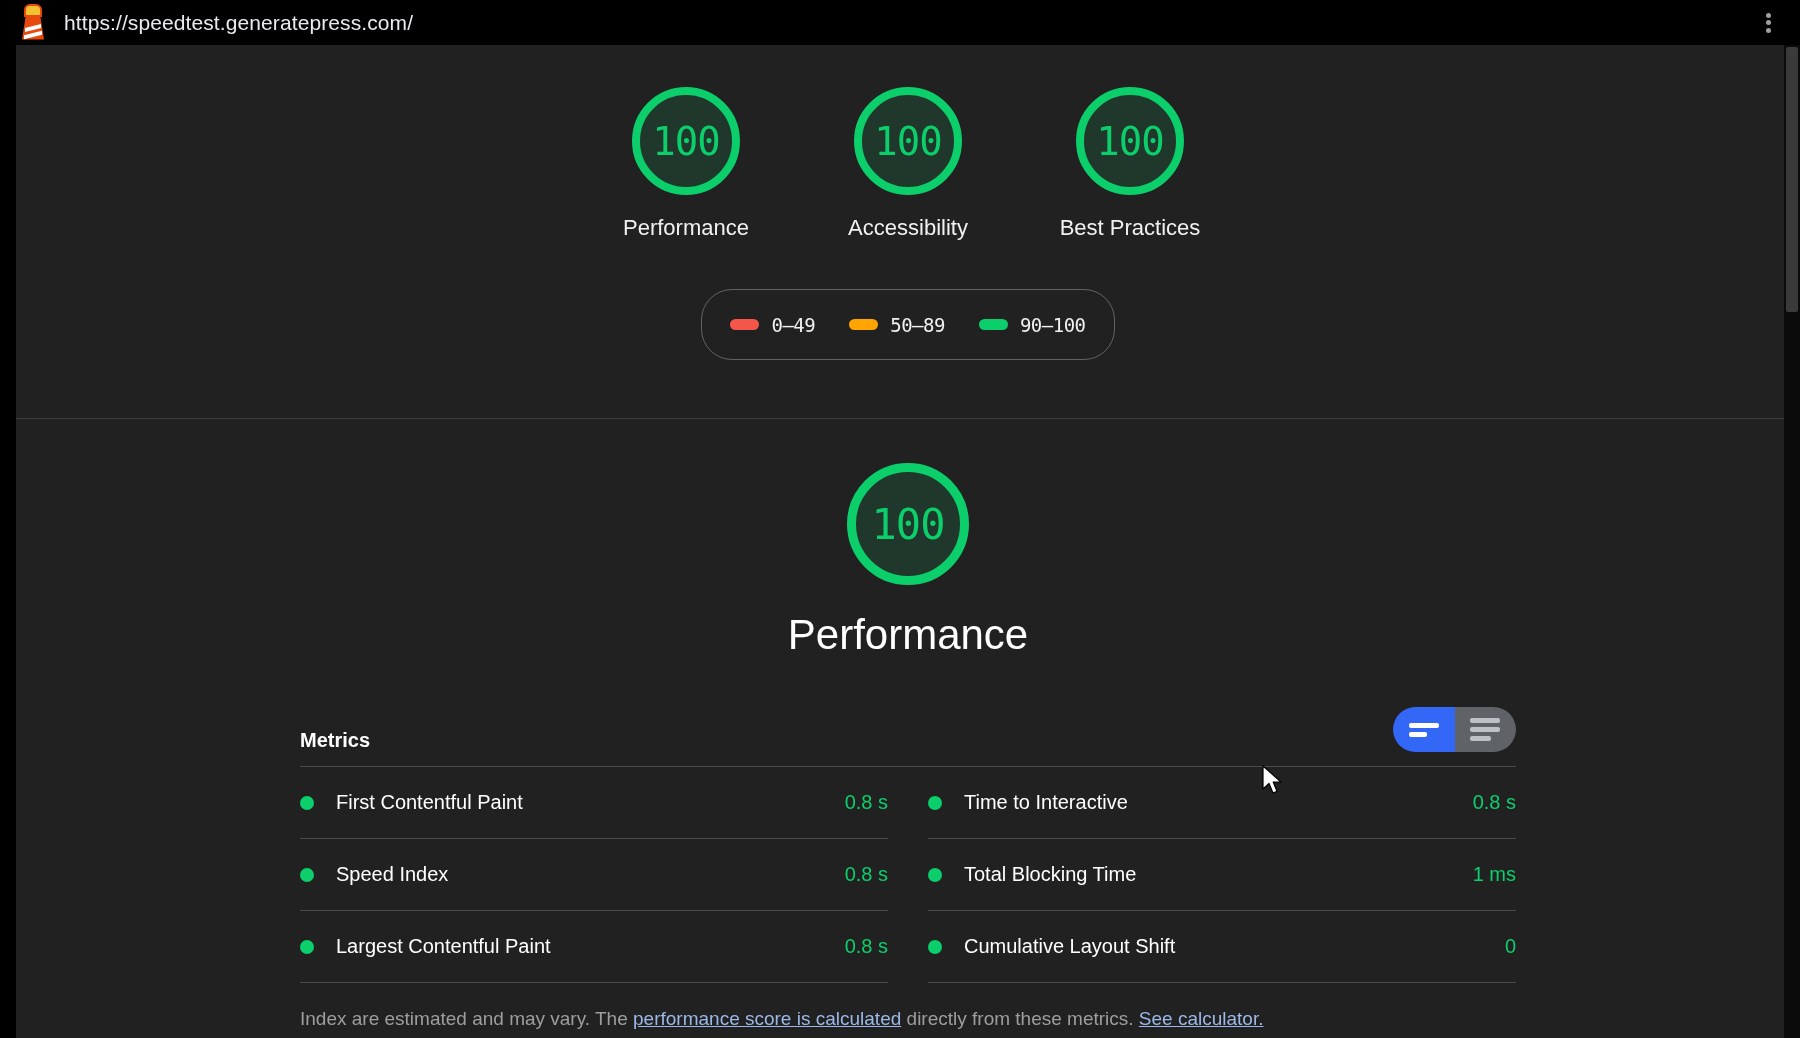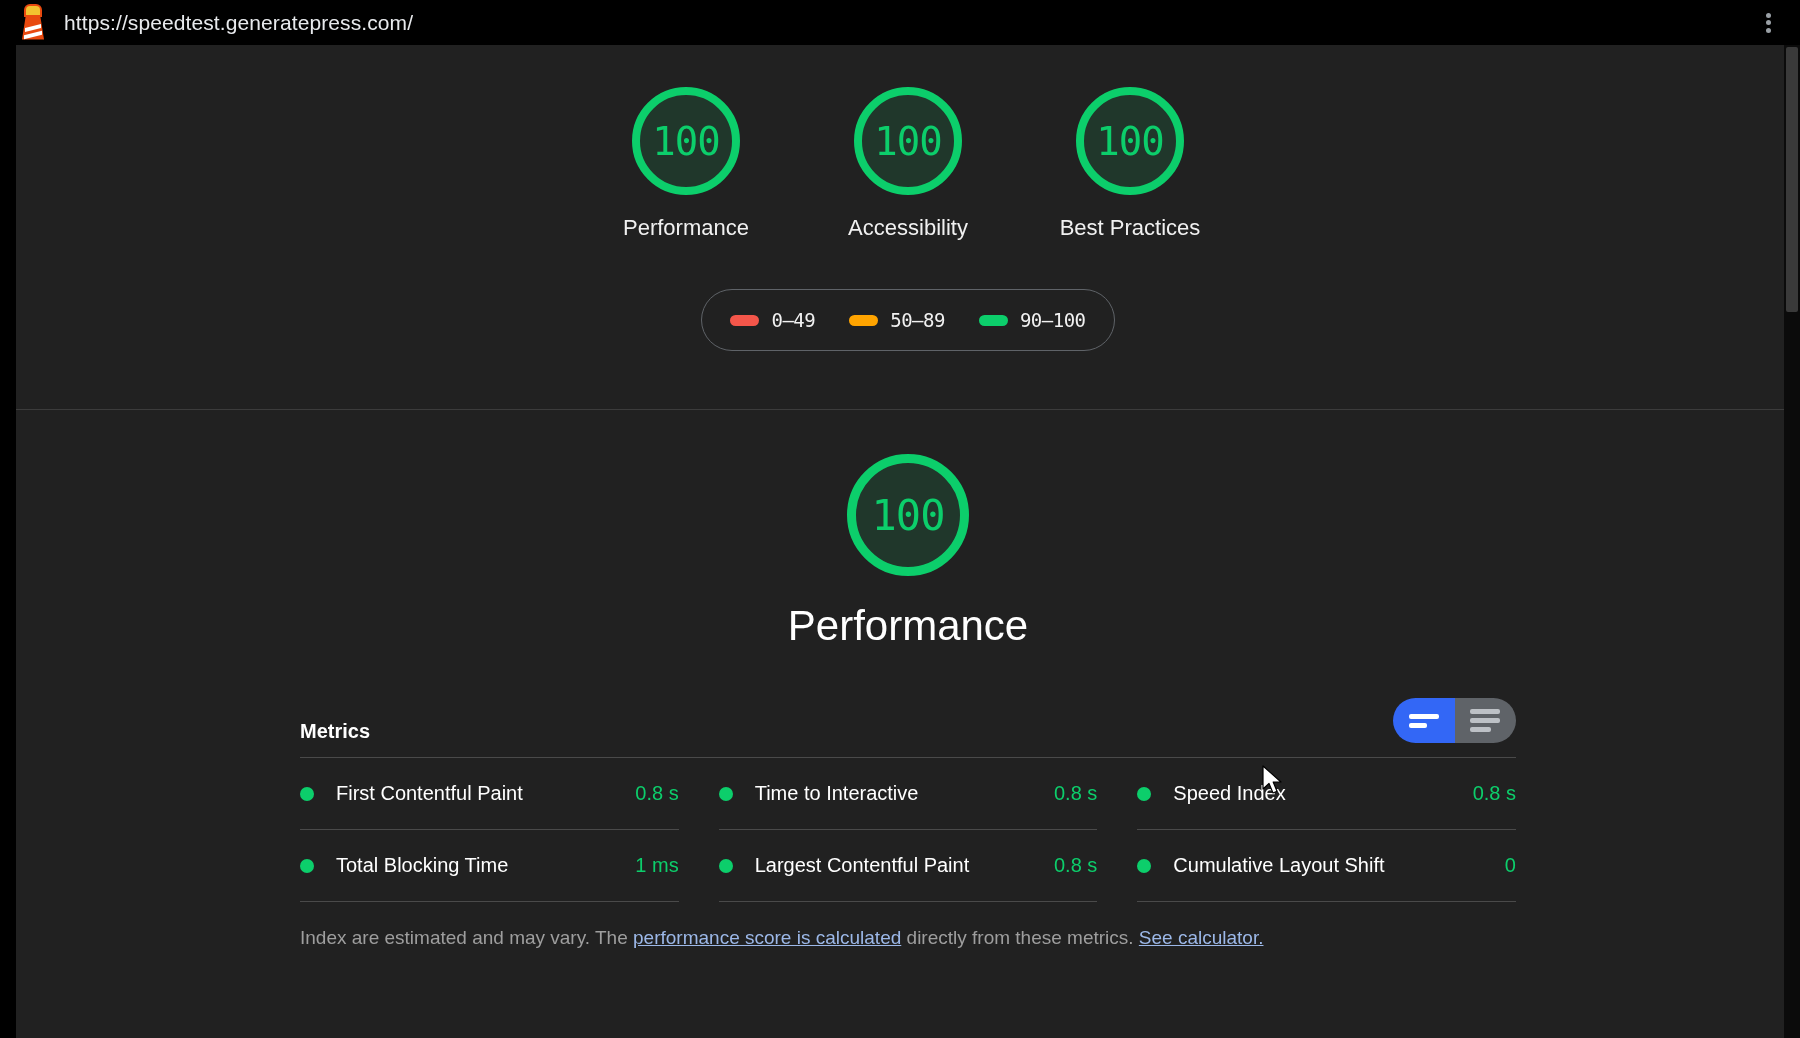--- a/index.html
+++ b/index.html
@@ -113,21 +113,21 @@
     color: #0cce6b; letter-spacing: -1px;
   }
   .gauge-label {
     margin-top: 18px;
     font-size: 22px; color: #f1f1f1;
     text-align: center; line-height: 1.38;
   }
 
   .legend {
     margin: 46px auto 0;
-    width: 414px; height: 62px;
+    width: 414px; height: 71px;
     border: 1px solid #5f6368;
     border-radius: 31px;
     display: flex; align-items: center; justify-content: center;
     gap: 34px;
   }
   .legend-item { display: flex; align-items: center; gap: 12px; }
   .legend-pill { width: 29px; height: 11px; border-radius: 6px; display:block; }
   .legend-text {
     font-family: "DejaVu Sans Mono", monospace;
     font-size: 19px; color: #f1f1f1; letter-spacing: -0.5px;
@@ -173,21 +173,21 @@
   .toggle-seg.active { background: #3367f6; }
   .toggle-seg.inactive { background: #5f6368; }
   .bars { display: flex; flex-direction: column; gap: 4px; }
   .bars i { display: block; height: 5px; border-radius: 2px; }
   .toggle-seg.active .bars i:nth-child(1){ width:30px; background:#ffffff; }
   .toggle-seg.active .bars i:nth-child(2){ width:18px; background:#ffffff; }
   .toggle-seg.inactive .bars i { width: 30px; background: #bdc1c6; }
   .toggle-seg.inactive .bars i:nth-child(3){ width: 21px; }
 
   .metrics-grid {
-    display: grid; grid-template-columns: 1fr 1fr 1fr;
+    display: grid; grid-template-columns: 1fr 1fr;
     column-gap: 40px;
     border-top: 1px solid #4a4a4a;
   }
   .metric-row {
     display: flex; align-items: center;
     height: 72px;
     border-bottom: 1px solid #4a4a4a;
     cursor: pointer;
   }
   .metric-dot {

